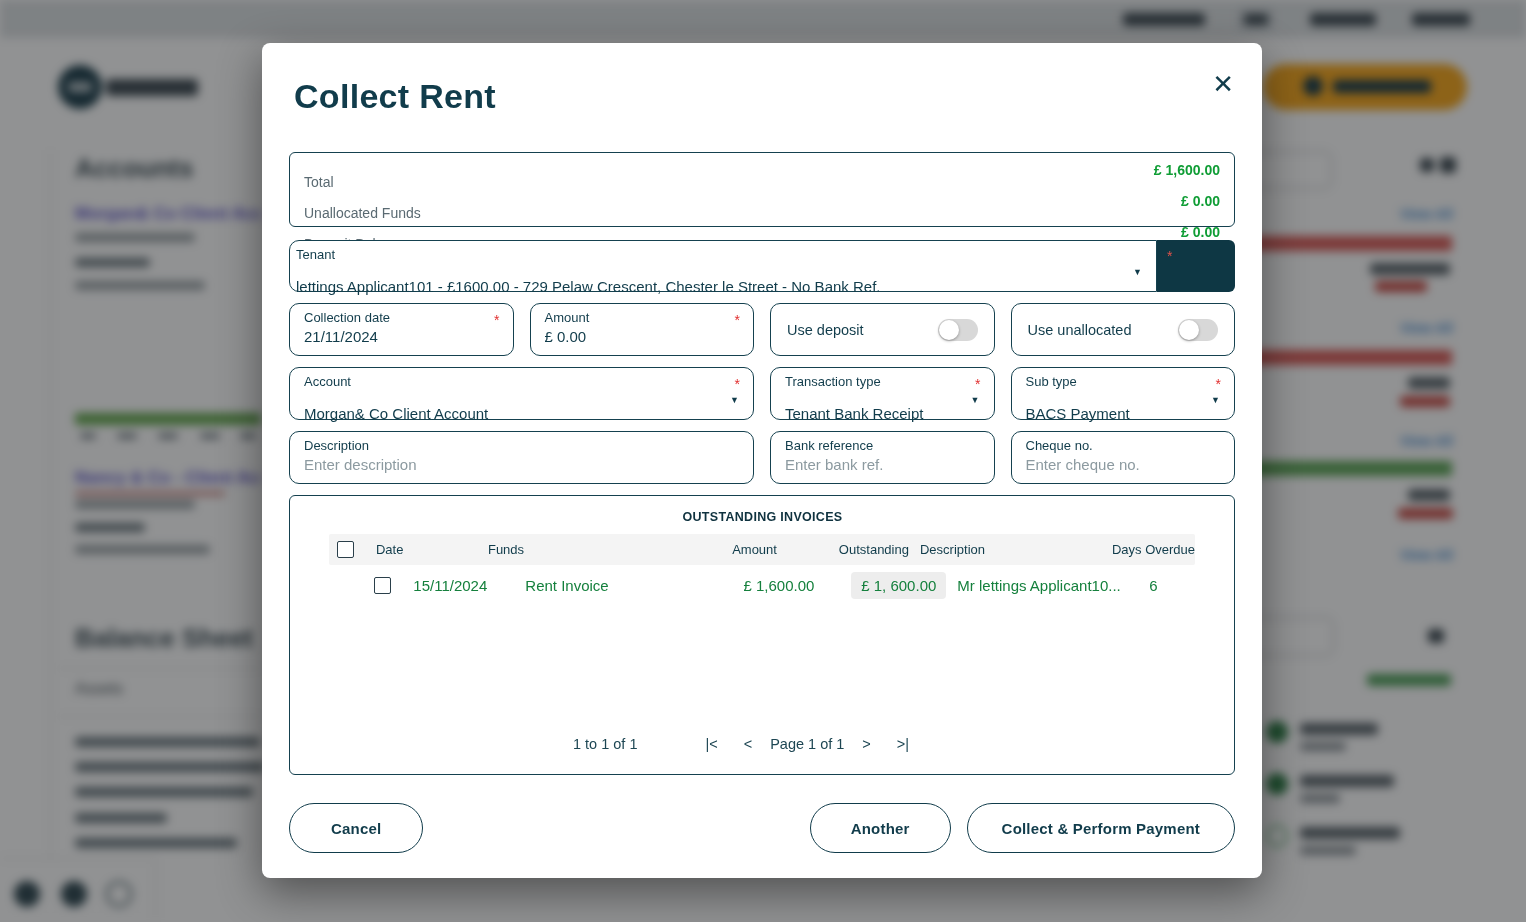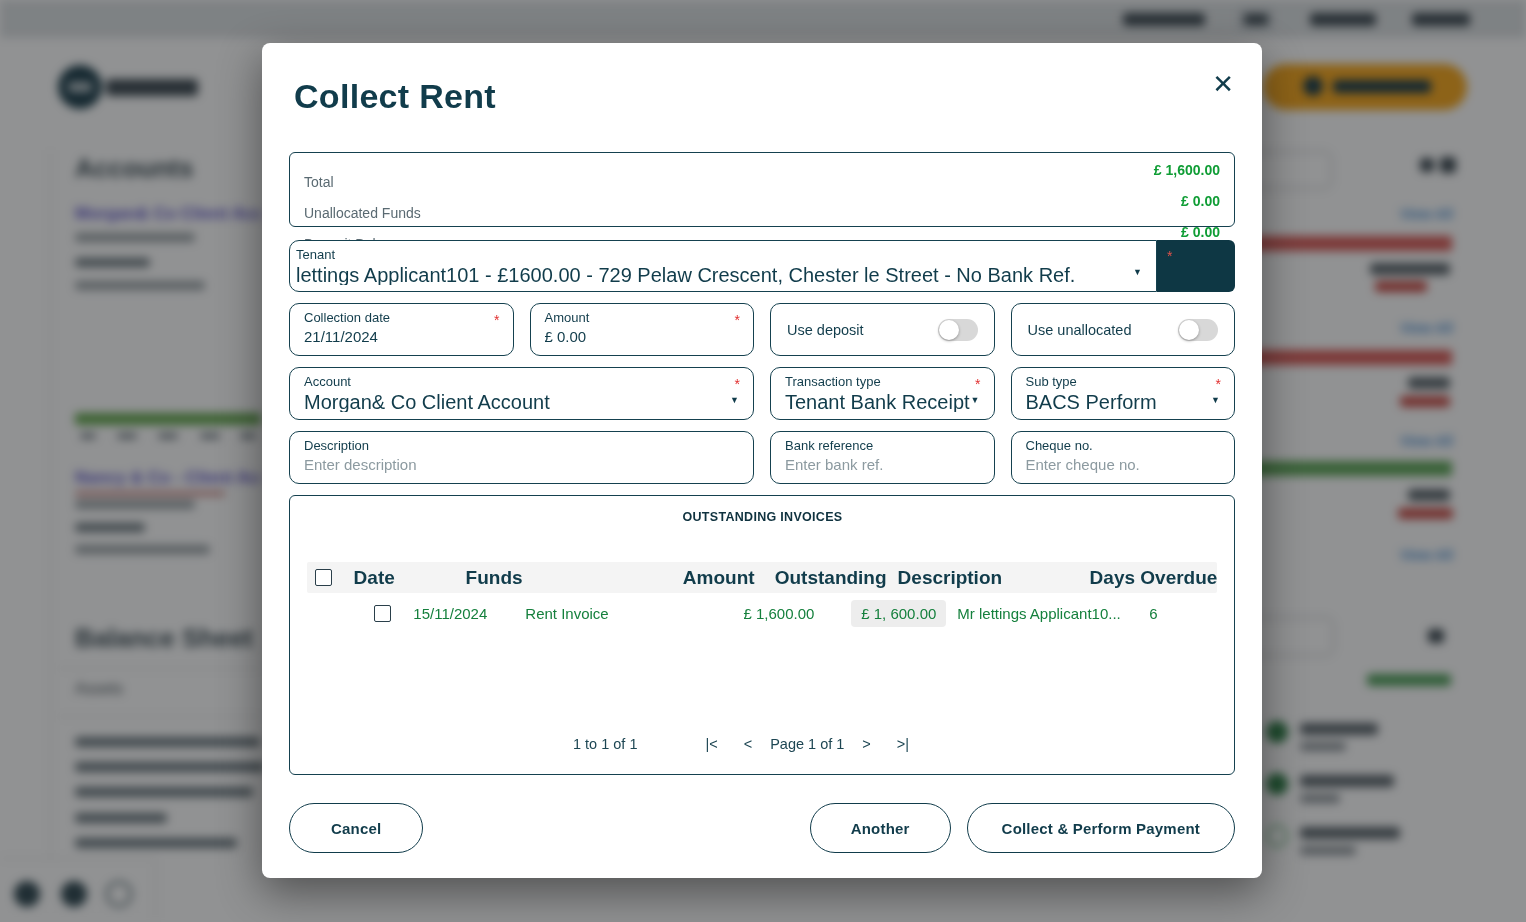--- a/index.html
+++ b/index.html
@@ -22,21 +22,21 @@
     cursor:pointer;font-weight:400;}
   .summary{margin-top:37px;border:1px solid #15414F;border-radius:6px;padding:8px 14px;height:75px;
     box-sizing:border-box;display:flex;flex-direction:column;justify-content:space-around;}
   .summary-row{display:flex;justify-content:space-between;font-size:14px;line-height:19px;}
   .summary-row .lab{color:#5A6A72;margin-top:12px;}
   .summary-row .val{color:#0F9D35;font-weight:600;}
   .tenant-row{margin-top:13px;display:flex;height:52px;}
   .field{border:1px solid #15414F;border-radius:10px;background:#fff;position:relative;
     padding:6px 14px;box-sizing:border-box;}
   .field .flab{font-size:13px;color:#113C4B;line-height:16px;}
-  .field .fval{font-size:20px;color:#113C4B;line-height:20px;margin-top:2px;white-space:nowrap;overflow:hidden;}
+  .field .fval{font-size:15px;color:#113C4B;line-height:20px;margin-top:14px;white-space:nowrap;overflow:hidden;}
   .field .req{position:absolute;top:8px;right:13px;color:#E12F2F;font-size:14px;}
   .field .caret{position:absolute;right:14px;bottom:14px;font-size:9px;color:#113C4B;}
   .tenant-select{flex:1;border-radius:10px 0 0 10px;padding-left:6px;}
   .tenant-darkbox{width:78px;background:#0E3744;border-radius:0 6px 6px 0;position:relative;}
   .tenant-darkbox .req2{position:absolute;top:8px;left:10px;color:#E0524A;font-size:14px;}
   .grid4{margin-top:11px;display:grid;grid-template-columns:repeat(4,1fr);gap:16px;}
   .grid4 .field{height:53px;}
   .span2{grid-column:span 2;}
   .toggle-field{display:flex;align-items:center;justify-content:space-between;padding:0 16px;}
   .toggle-field .flab{font-size:14.5px;}
@@ -44,21 +44,21 @@
   .switch .knob{position:absolute;left:1px;top:1px;width:20px;height:20px;border-radius:50%;background:#fff;
     box-shadow:0 1px 3px rgba(0,0,0,.35);}
   .finput{border:none;outline:none;padding:0;margin-top:2px;font-size:15px;color:#113C4B;width:100%;
     font-family:"Liberation Sans",sans-serif;background:transparent;}
   .finput::placeholder{color:#8C9AA0;opacity:1;}
   
   .inv-panel{margin-top:11px;height:280px;border:1px solid #15414F;border-radius:6px;box-sizing:border-box;
     padding:10px 12px 0;display:flex;flex-direction:column;align-items:center;}
   .inv-title{font-size:12.5px;font-weight:bold;letter-spacing:.3px;color:#0F323F;margin:4px 0 10px 1px;}
   .inv-grid{display:grid;grid-template-columns:36px 112px 152px 148px 132px 192px auto;align-items:center;}
-  .inv-head{background:#F4F4F4;height:31px;font-size:19px;font-weight:bold;color:#113C4B;border-radius:2px;margin-top:28px;}
+  .inv-head{background:#F4F4F4;height:31px;font-size:13px;font-weight:normal;color:#113C4B;border-radius:2px;}
   .inv-rowline{height:40px;font-size:15px;color:#15803d;}
   .cell-pad{padding-left:11px;}
   .cell-right{text-align:right;}
   .cbox{width:15px;height:15px;border:1.6px solid #2A3F4A;border-radius:2px;margin-left:8px;cursor:pointer;background:#fff;}
   .outst-input{display:inline-block;background:#EDEDED;border-radius:4px;padding:5px 10px;min-width:90px;
     text-align:right;box-sizing:border-box;cursor:text;}
   .inv-spacer{flex:1;}
   .inv-divider{border-top:1px solid #E4E4E4;}
   .inv-pagination{height:61px;display:flex;align-items:center;justify-content:flex-end;
     font-size:14.5px;color:#1D4653;padding-right:36px;}
@@ -228,21 +228,21 @@
       </div>
       <div class="field">
         <div class="flab">Transaction type</div>
         <span class="req">*</span>
         <div class="fval">Tenant Bank Receipt</div>
         <span class="caret">▼</span>
       </div>
       <div class="field">
         <div class="flab">Sub type</div>
         <span class="req">*</span>
-        <div class="fval">BACS Perform</div>
+        <div class="fval">BACS Payment</div>
         <span class="caret">▼</span>
       </div>
     </div>
 
     <div class="grid4">
       <div class="field span2">
         <div class="flab">Description</div>
         <input class="finput" placeholder="Enter description" style="">
       </div>
       <div class="field">

